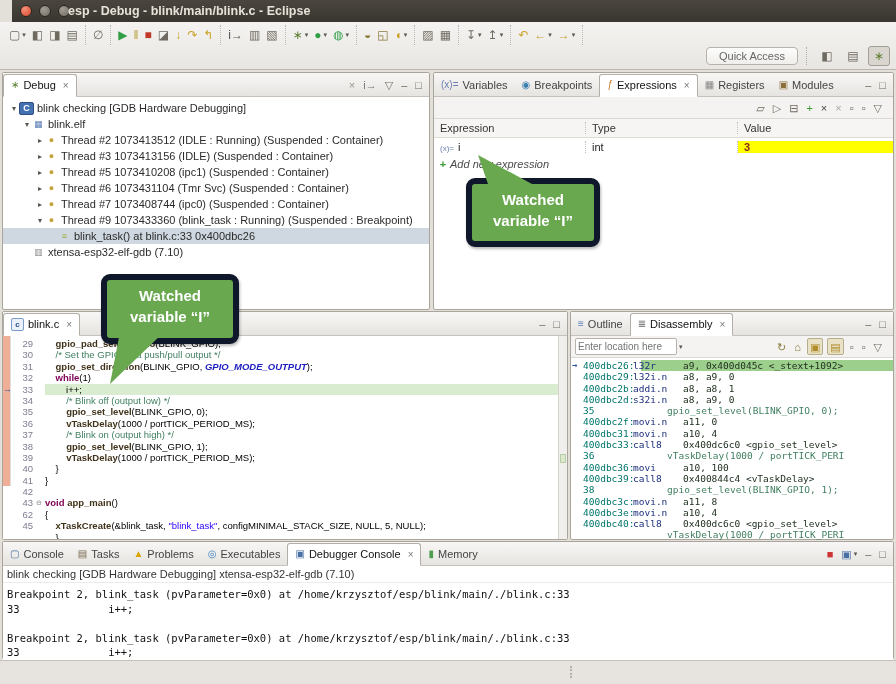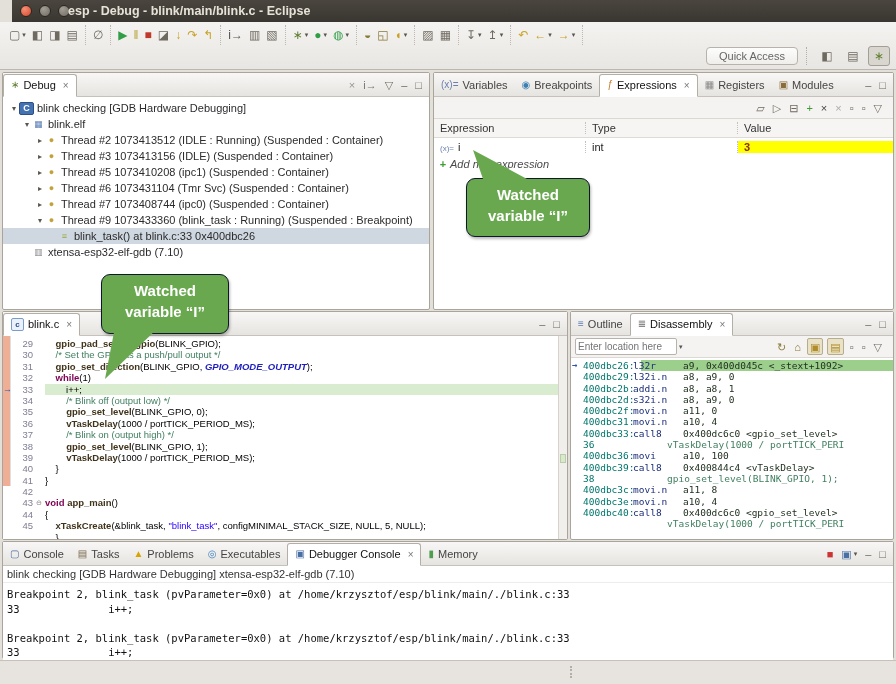--- a/index.html
+++ b/index.html
@@ -91,21 +91,21 @@
   
   .console-header{height:16px;line-height:16px;font-size:11px;color:#333;background:#fff;padding-left:4px;
                   border-bottom:1px solid #ececec;}
   .console-lines{background:#fff;font-family:"DejaVu Sans Mono",monospace;font-size:10.5px;color:#111;
                  padding:4px 16px 0 4px;}
   .console-lines div{height:14.5px;line-height:14.5px;white-space:pre;}
   
   .statusbar{position:absolute;left:0;top:660px;width:896px;height:24px;background:#e7e4df;border-top:1px solid #c6c2bb;box-sizing:border-box;}
   .grip{position:absolute;left:570px;top:5px;width:2px;height:12px;border-left:2px dotted #b3afa7;}
   
-  .callout{position:absolute;background:#69a84f;border:1px solid #0f172a;border-radius:9px;color:#fff;
+  .callout{position:absolute;background:#69a84f;border:6px solid #0f172a;border-radius:9px;color:#fff;
            text-align:center;font-weight:bold;font-size:15px;line-height:21px;padding-top:5px;
            box-shadow:1px 2px 3px rgba(0,0,0,.28);z-index:30;}
   .callout svg{position:absolute;overflow:visible;}
 </style>
 </head>
 <body>
 
 <div class="window">
 
   <div class="titlebar">
@@ -444,21 +444,21 @@
           <div class="cline"><span class="lnum">34</span><span class="fold"></span><span class="ltext"><span>        </span><span class="tok-com">/* Blink off (output low) */</span></span></div>
           <div class="cline"><span class="lnum">35</span><span class="fold"></span><span class="ltext"><span>        </span><span class="tok-fn">gpio_set_level</span><span>(BLINK_GPIO, 0);</span></span></div>
           <div class="cline"><span class="lnum">36</span><span class="fold"></span><span class="ltext"><span>        </span><span class="tok-fn">vTaskDelay</span><span>(1000 / portTICK_PERIOD_MS);</span></span></div>
           <div class="cline"><span class="lnum">37</span><span class="fold"></span><span class="ltext"><span>        </span><span class="tok-com">/* Blink on (output high) */</span></span></div>
           <div class="cline"><span class="lnum">38</span><span class="fold"></span><span class="ltext"><span>        </span><span class="tok-fn">gpio_set_level</span><span>(BLINK_GPIO, 1);</span></span></div>
           <div class="cline"><span class="lnum">39</span><span class="fold"></span><span class="ltext"><span>        </span><span class="tok-fn">vTaskDelay</span><span>(1000 / portTICK_PERIOD_MS);</span></span></div>
           <div class="cline"><span class="lnum">40</span><span class="fold"></span><span class="ltext"><span>    }</span></span></div>
           <div class="cline"><span class="lnum">41</span><span class="fold"></span><span class="ltext"><span>}</span></span></div>
           <div class="cline"><span class="lnum">42</span><span class="fold"></span><span class="ltext"></span></div>
           <div class="cline"><span class="lnum">43</span><span class="fold">⊖</span><span class="ltext"><span class="tok-kw">void</span><span> </span><span class="tok-fn">app_main</span><span>()</span></span></div>
-          <div class="cline"><span class="lnum">44</span><span class="fold"></span><span class="ltext"><span>{</span></span></div>
+          <div class="cline"><span class="lnum">62</span><span class="fold"></span><span class="ltext"><span>{</span></span></div>
           <div class="cline"><span class="lnum">45</span><span class="fold"></span><span class="ltext"><span>    </span><span class="tok-fn">xTaskCreate</span><span>(&amp;blink_task, </span><span class="tok-str">"blink_task"</span><span>, configMINIMAL_STACK_SIZE, NULL, 5, NULL);</span></span></div>
           <div class="cline"><span class="lnum"></span><span class="fold"></span><span class="ltext"><span>    }</span></span></div>
         </div>
     </div>
   </div>
 
   <div class="view" style="left:570px;top:311px;width:324px;height:229px;">
     <div class="tabbar">
       <div style="display:flex;">
           <div class="tab">
@@ -505,20 +505,21 @@
           <span class="vaction">
             <span class="vglyph">▽</span>
           </span>
         </div>
     </div>
     <div class="disasm-lines">
         <div class="dline hl"><span class="dptr">→</span><span class="daddr">400dbc26:</span><span class="dmnem">l32r</span><span class="dops">a9, 0x400d045c &lt;_stext+1092&gt;</span></div>
         <div class="dline"><span class="daddr">400dbc29:</span><span class="dmnem">l32i.n</span><span class="dops">a8, a9, 0</span></div>
         <div class="dline"><span class="daddr">400dbc2b:</span><span class="dmnem">addi.n</span><span class="dops">a8, a8, 1</span></div>
         <div class="dline"><span class="daddr">400dbc2d:</span><span class="dmnem">s32i.n</span><span class="dops">a8, a9, 0</span></div>
+        <div class="dline"><span class="dnum">35</span><span class="dsrc">gpio_set_level(BLINK_GPIO, 0);</span></div>
         <div class="dline"><span class="daddr">400dbc2f:</span><span class="dmnem">movi.n</span><span class="dops">a11, 0</span></div>
         <div class="dline"><span class="daddr">400dbc31:</span><span class="dmnem">movi.n</span><span class="dops">a10, 4</span></div>
         <div class="dline"><span class="daddr">400dbc33:</span><span class="dmnem">call8</span><span class="dops">0x400dc6c0 &lt;gpio_set_level&gt;</span></div>
         <div class="dline"><span class="dnum">36</span><span class="dsrc">vTaskDelay(1000 / portTICK_PERI</span></div>
         <div class="dline"><span class="daddr">400dbc36:</span><span class="dmnem">movi</span><span class="dops">a10, 100</span></div>
         <div class="dline"><span class="daddr">400dbc39:</span><span class="dmnem">call8</span><span class="dops">0x400844c4 &lt;vTaskDelay&gt;</span></div>
         <div class="dline"><span class="dnum">38</span><span class="dsrc">gpio_set_level(BLINK_GPIO, 1);</span></div>
         <div class="dline"><span class="daddr">400dbc3c:</span><span class="dmnem">movi.n</span><span class="dops">a11, 8</span></div>
         <div class="dline"><span class="daddr">400dbc3e:</span><span class="dmnem">movi.n</span><span class="dops">a10, 4</span></div>
         <div class="dline"><span class="daddr">400dbc40:</span><span class="dmnem">call8</span><span class="dops">0x400dc6c0 &lt;gpio_set_level&gt;</span></div>

